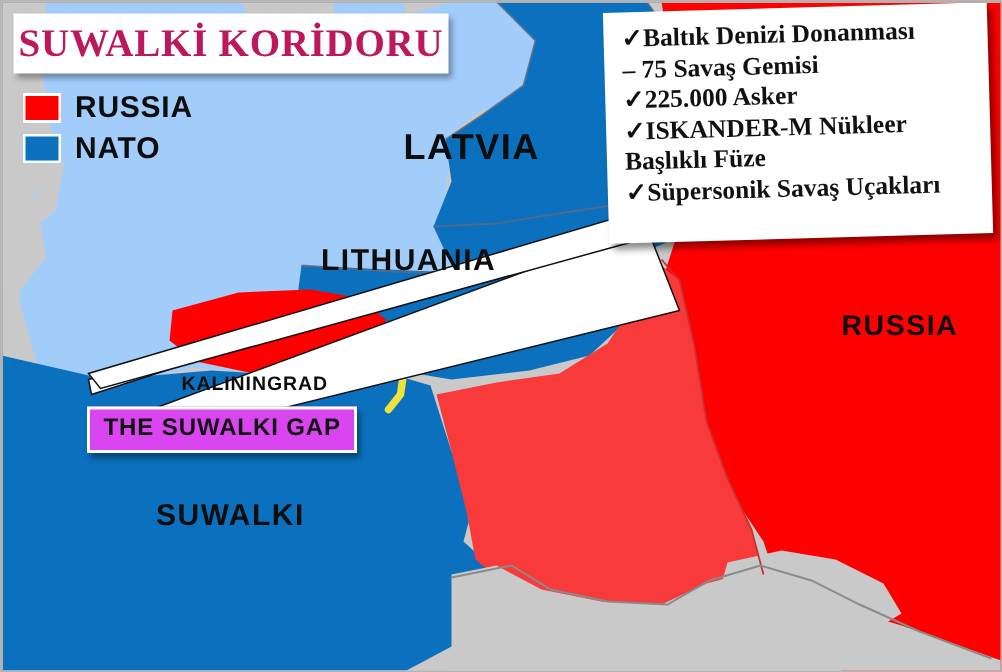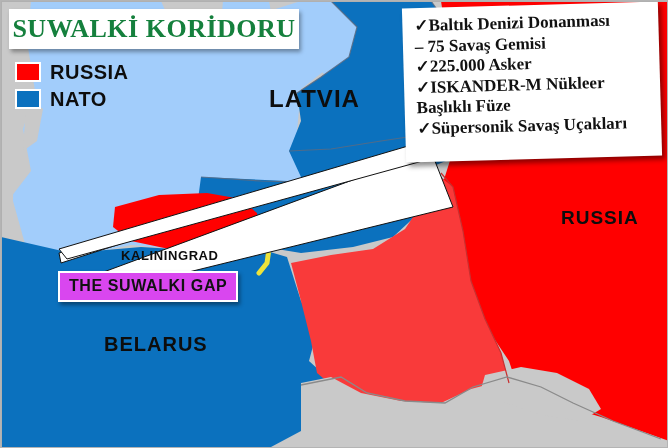--- a/index.html
+++ b/index.html
@@ -38,21 +38,21 @@
     position:absolute;left:8px;top:8px;
     width:290px;height:40px;
     background:#ffffff;
     box-shadow:2px 3px 4px rgba(0,0,0,.35);
     display:flex;align-items:center;justify-content:center;
   }
   #title-text{
     font-family:"Liberation Serif",serif;
     font-weight:bold;
     font-size:26px;
-    color:#15803d;
+    color:#be185d;
     letter-spacing:.5px;
     white-space:nowrap;
   }
 
   
   #legend{position:absolute;left:14px;top:57px;}
   .legend-row{display:flex;align-items:center;height:27px;}
   .legend-swatch{
     width:26px;height:20px;
     border:2px solid #ffffff;
@@ -175,22 +175,23 @@
       <path fill="#ffffff" stroke="#111" stroke-width="1" d="M58,252 L404,162 L408,150 L60,262 Z"></path>
       <path fill="#ffffff" stroke="#111" stroke-width="0.8" d="M396,140 L660,140 L660,196 L404,196 Z" opacity="0"></path>
     </g>
 
     <path fill="#ffffff" stroke="#111" stroke-width="1" d="M430,150 L452,206 L70,300 L62,286 Z"></path>
     <path fill="#ffffff" stroke="#111" stroke-width="1" d="M424,140 L436,156 L66,258 L58,248 Z"></path>
 
   </svg>
 
   <div class="map-label" id="label-latvia">LATVIA</div>
+  <div class="map-label" id="label-lithuania">LITHUANIA</div>
   <div class="map-label" id="label-russia">RUSSIA</div>
-  <div class="map-label" id="label-poland">BELARUS</div>
+  <div class="map-label" id="label-poland">SUWALKI</div>
   <div class="map-label" id="label-kaliningrad">KALININGRAD</div>
 
   <div id="title-plate">
     <span id="title-text">SUWALKİ KORİDORU</span>
   </div>
 
   <div id="legend">
     <div class="legend-row">
       <span class="legend-swatch" id="swatch-russia" style="background: rgb(255, 0, 0);"></span>
       <span class="legend-text">RUSSIA</span>

